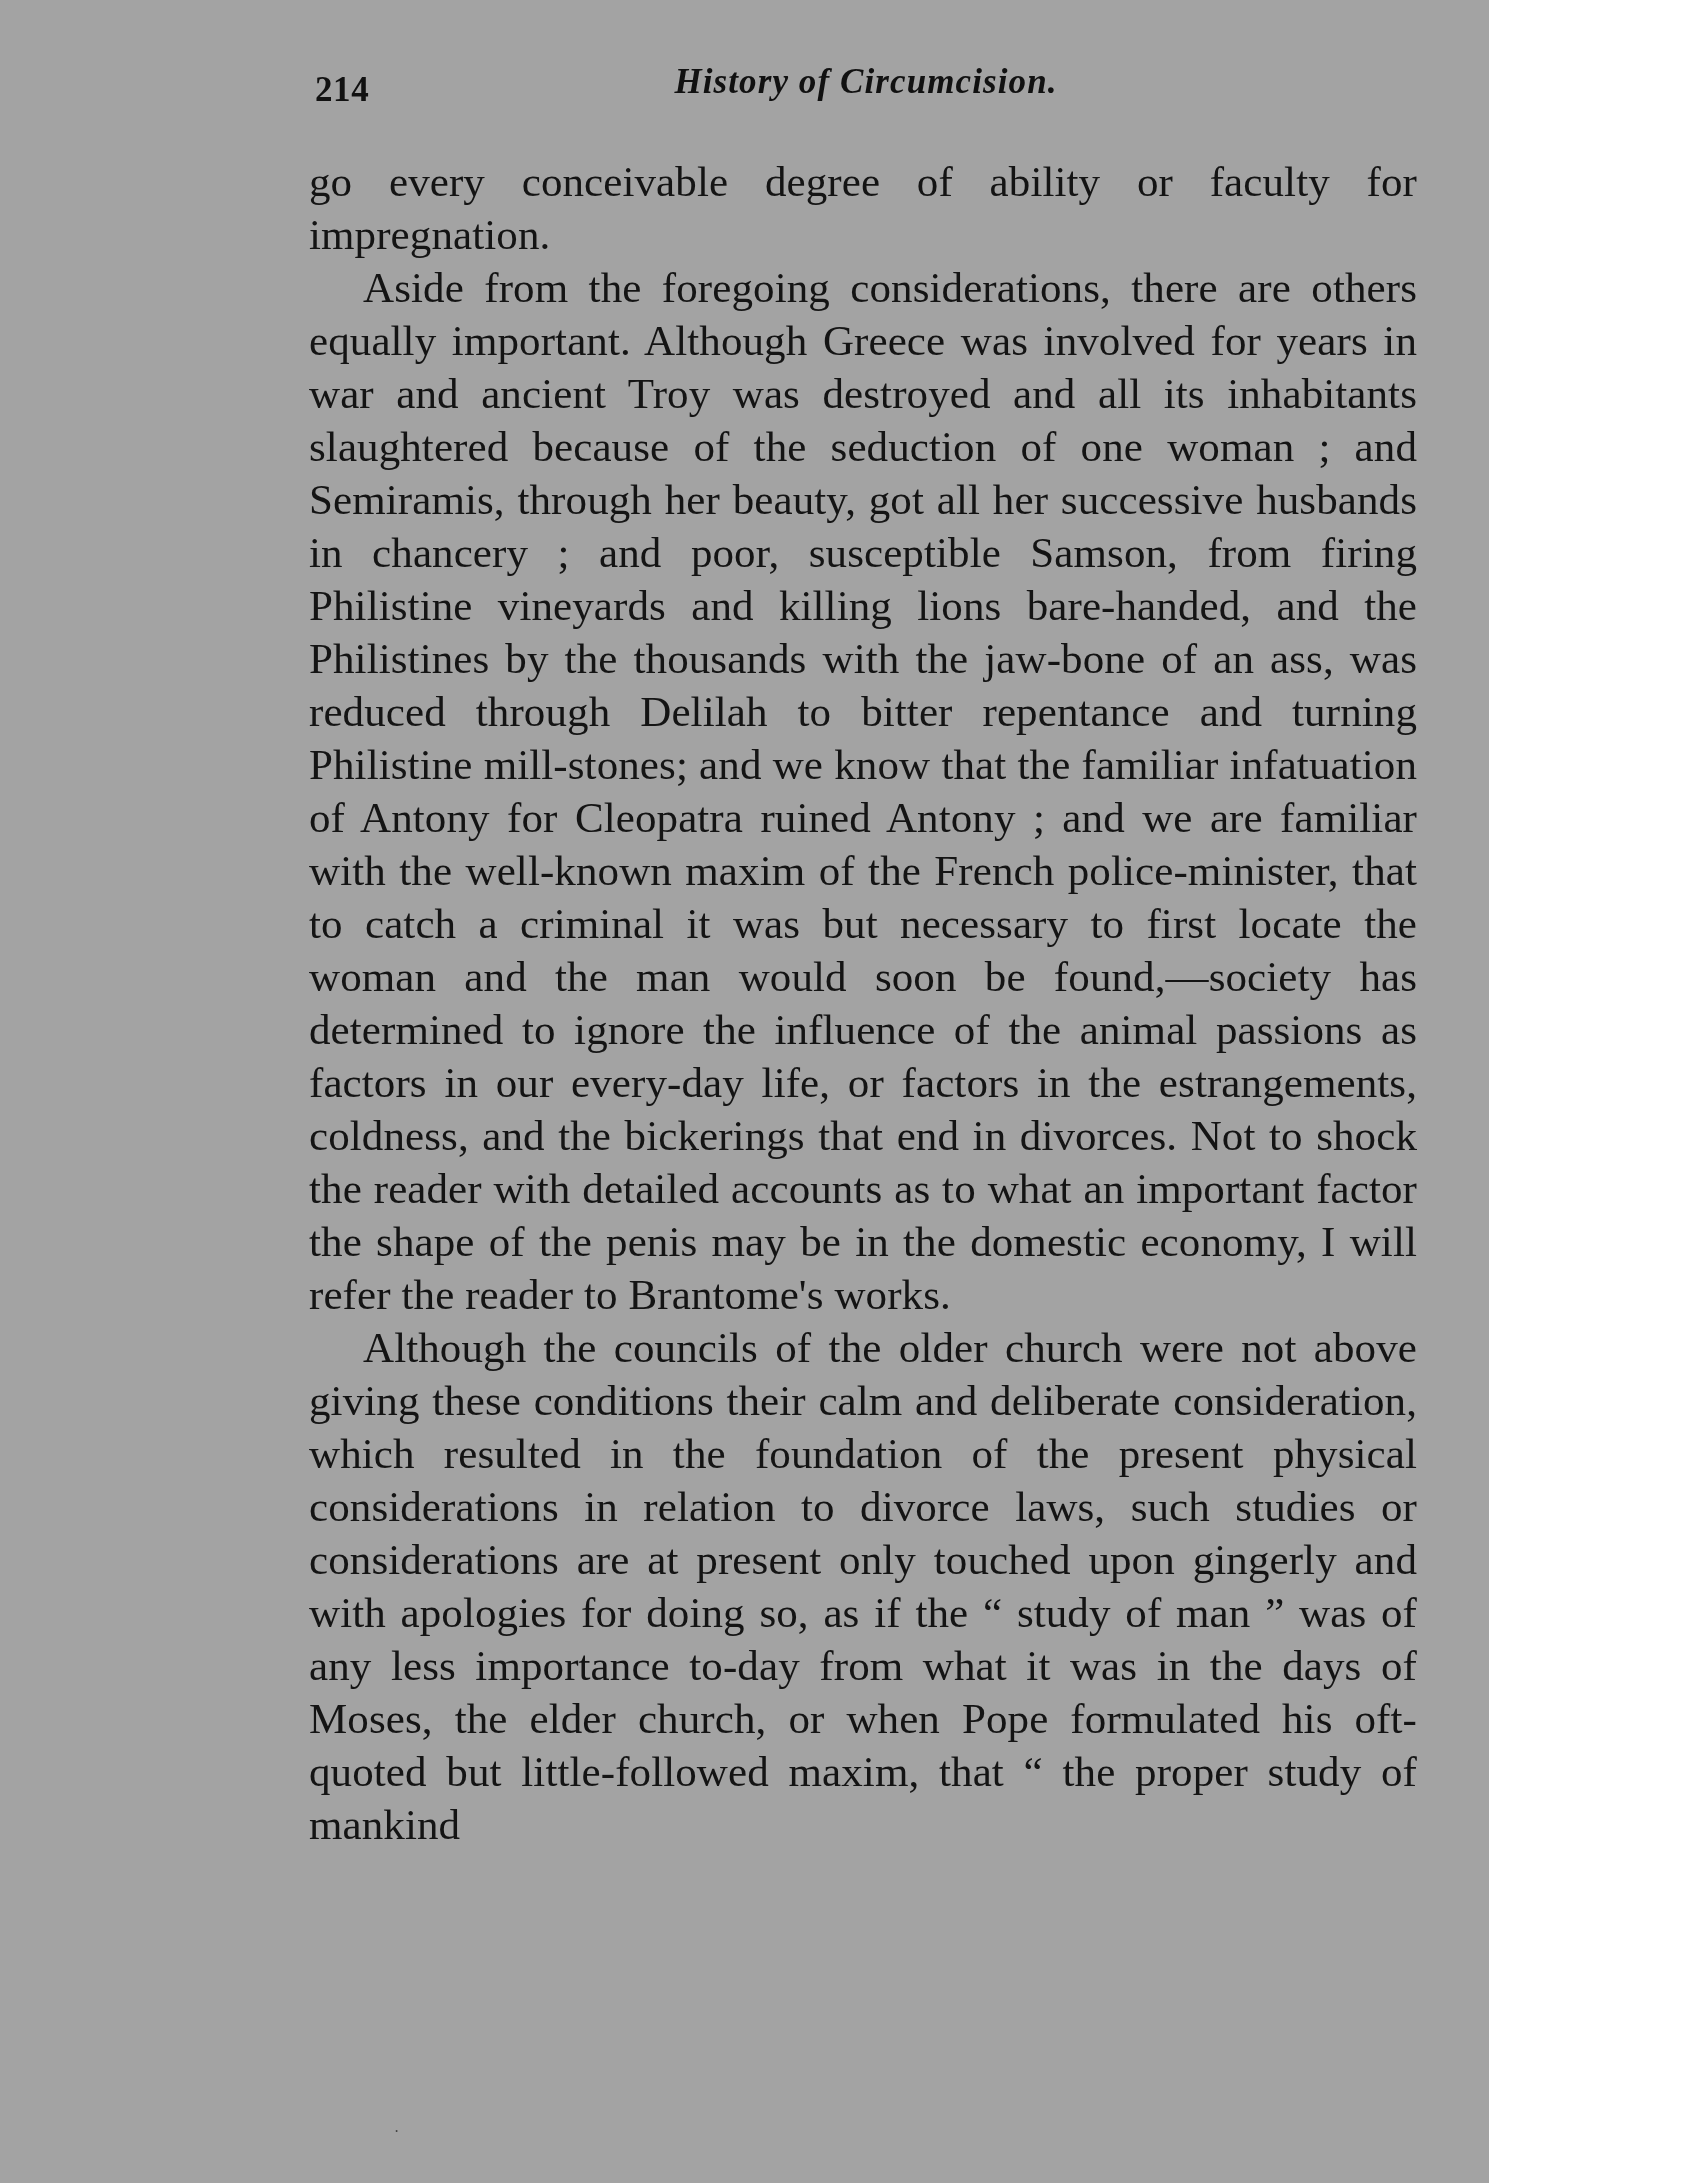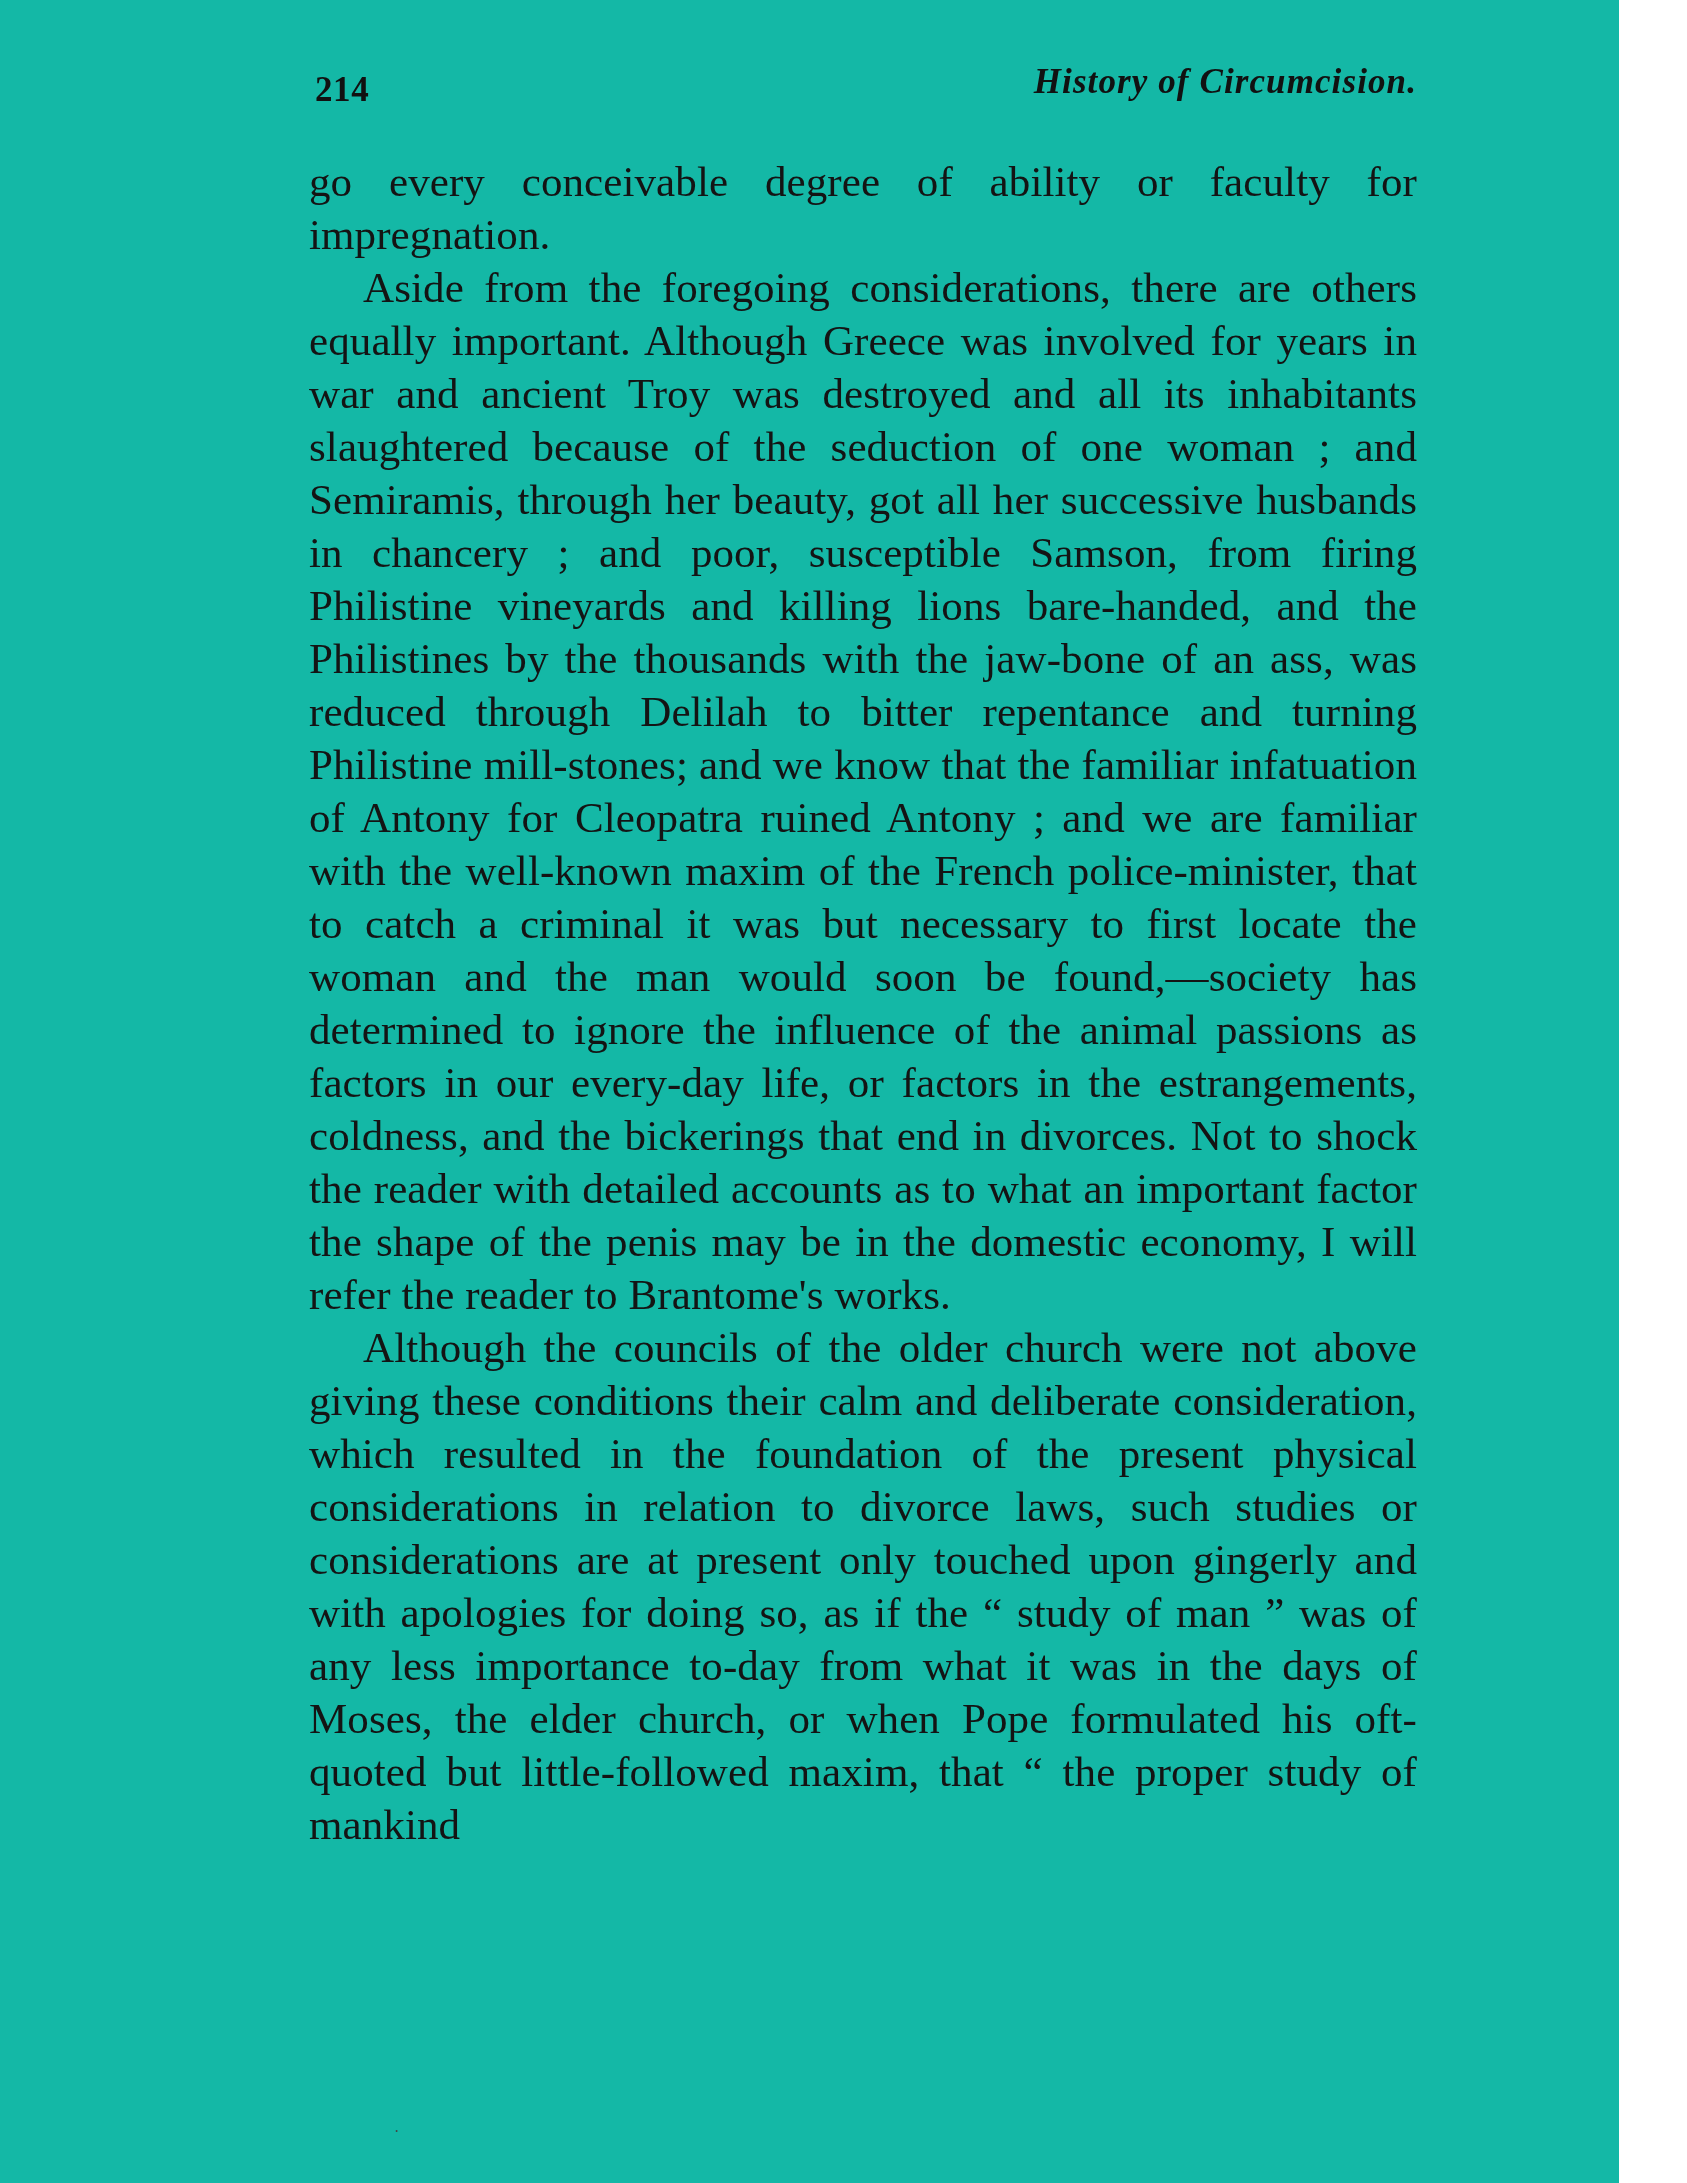--- a/index.html
+++ b/index.html
@@ -12,24 +12,23 @@
     height: 2183px;
     font-family: "Liberation Serif", serif;
     color: #111111;
     position: relative;
     overflow: hidden;
   }
   .page {
     position: absolute;
     left: 0;
     top: 0;
-    width: 1613px;
+    width: 1489px;
     height: 2183px;
-    background: #14b8a6;
-    padding-left: 6px;
+    background: #a3a3a3;
   }
   .header {
     position: absolute;
     left: 315px;
     top: 62px;
     width: 1102px;
     height: 51px;
   }
   .folio {
     position: absolute;
@@ -38,21 +37,21 @@
     font-size: 35px;
     font-weight: 700;
     letter-spacing: 0.6px;
     color: #111111;
   }
   .running-title {
     position: absolute;
     left: 0;
     top: 0;
     width: 1102px;
-    text-align: right;
+    text-align: center;
     font-family: "Liberation Serif", serif;
     font-style: italic;
     font-size: 35px;
     font-weight: 700;
     letter-spacing: 1.1px;
     color: #111111;
   }
   .body-col {
     position: absolute;
     left: 309px;

